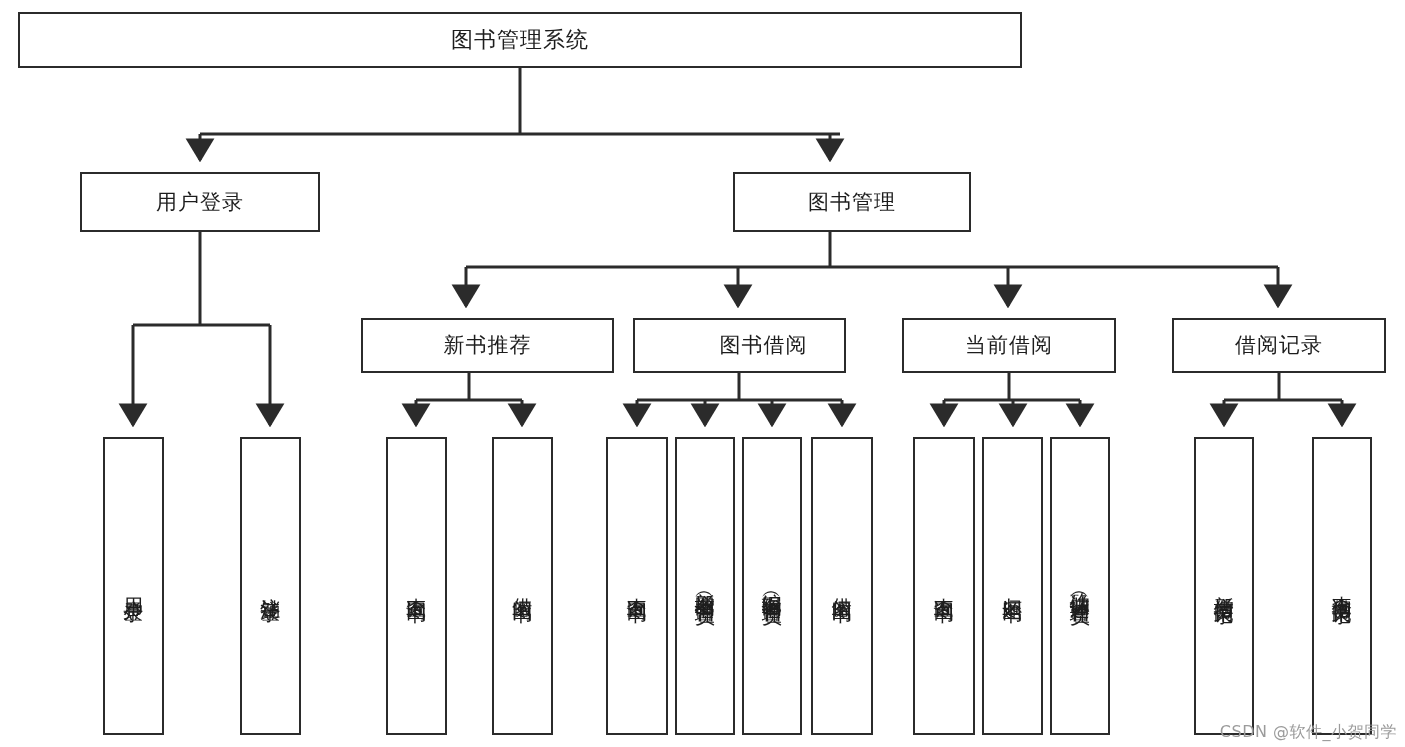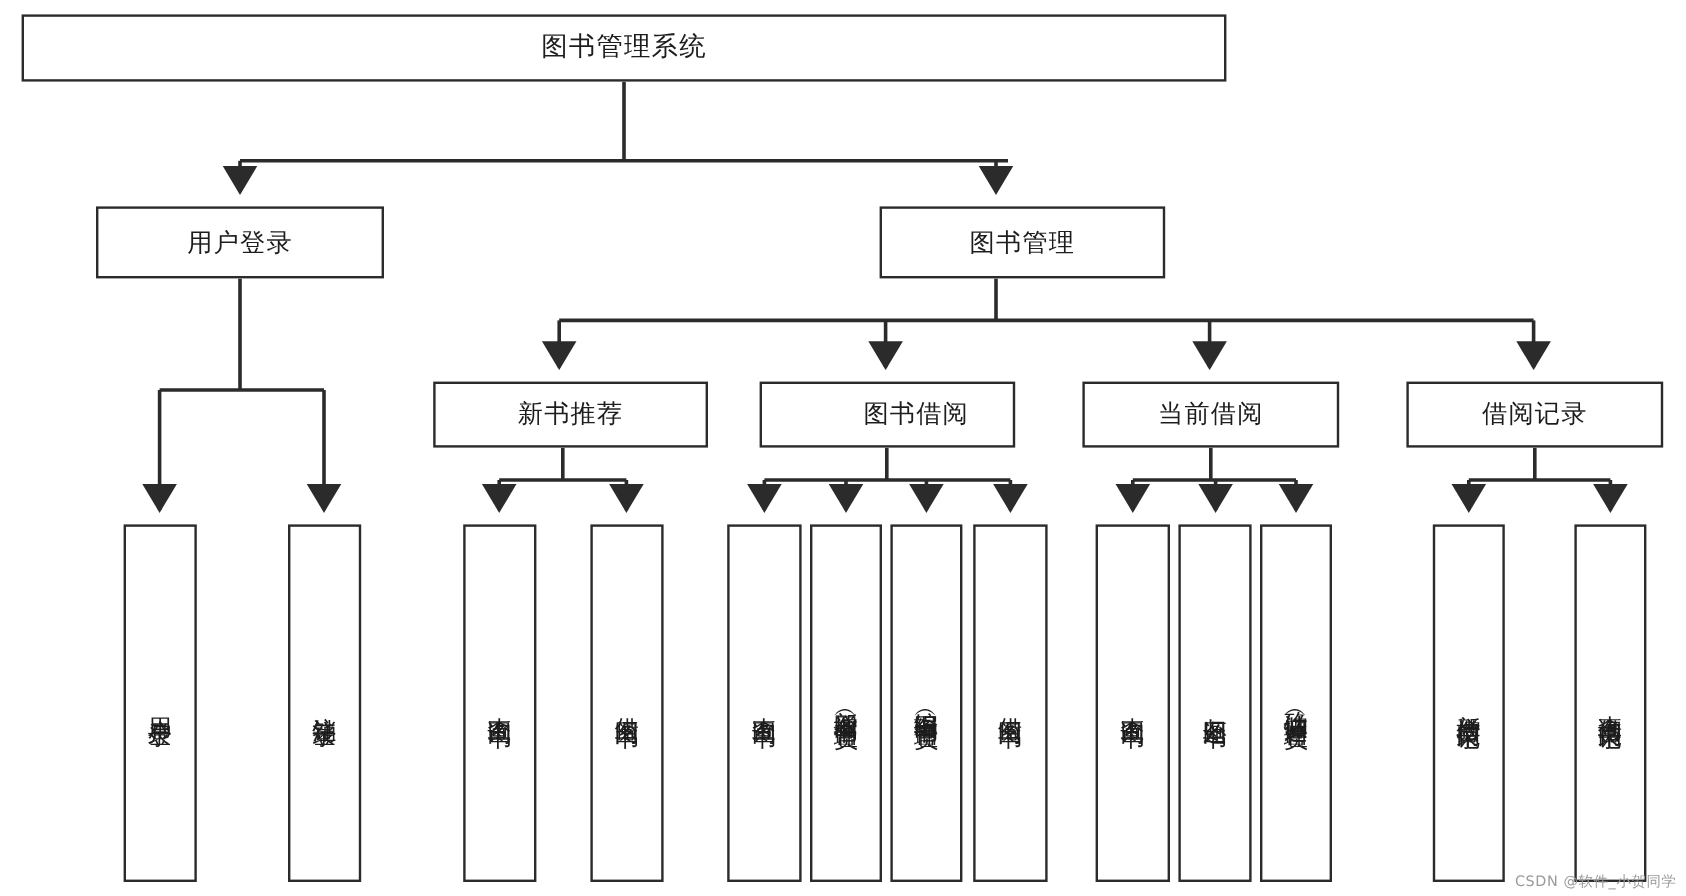--- a/index.html
+++ b/index.html
@@ -60,21 +60,21 @@
     text-orientation: upright;
     font-size: 20px;
     line-height: 1.22;
     letter-spacing: 2px;
     white-space: nowrap;
   }
   #watermark {
     position: absolute;
     right: 8px;
     bottom: 4px;
-    font-size: 12px;
+    font-size: 16px;
     color: #9b9b9b;
     letter-spacing: 0.5px;
     white-space: nowrap;
     pointer-events: none;
   }
 </style>
 </head>
 <body>
 
 <div id="canvas">
@@ -133,21 +133,21 @@
     <span class="lbl">图书管理系统</span>
   </div>
 
   <div class="node h" style="left:80px; top:172px; width:240px; height:60px;">
     <span class="lbl">用户登录</span>
   </div>
   <div class="node h" style="left:733px; top:172px; width:238px; height:60px;">
     <span class="lbl">图书管理</span>
   </div>
 
-  <div class="node h" style="left:361px; top:318px; width:229px; height:55px;">
+  <div class="node h" style="left:361px; top:318px; width:253px; height:55px;">
     <span class="lbl">新书推荐</span>
   </div>
   <div class="node h" style="left:633px; top:318px; width:213px; height:55px;padding-left:48px;">
     <span class="lbl">图书借阅</span>
   </div>
   <div class="node h" style="left:1172px; top:318px; width:214px; height:55px;">
     <span class="lbl">借阅记录</span>
   </div>
   <div class="node h" style="left:902px; top:318px; width:214px; height:55px;">
     <span class="lbl">当前借阅</span>

